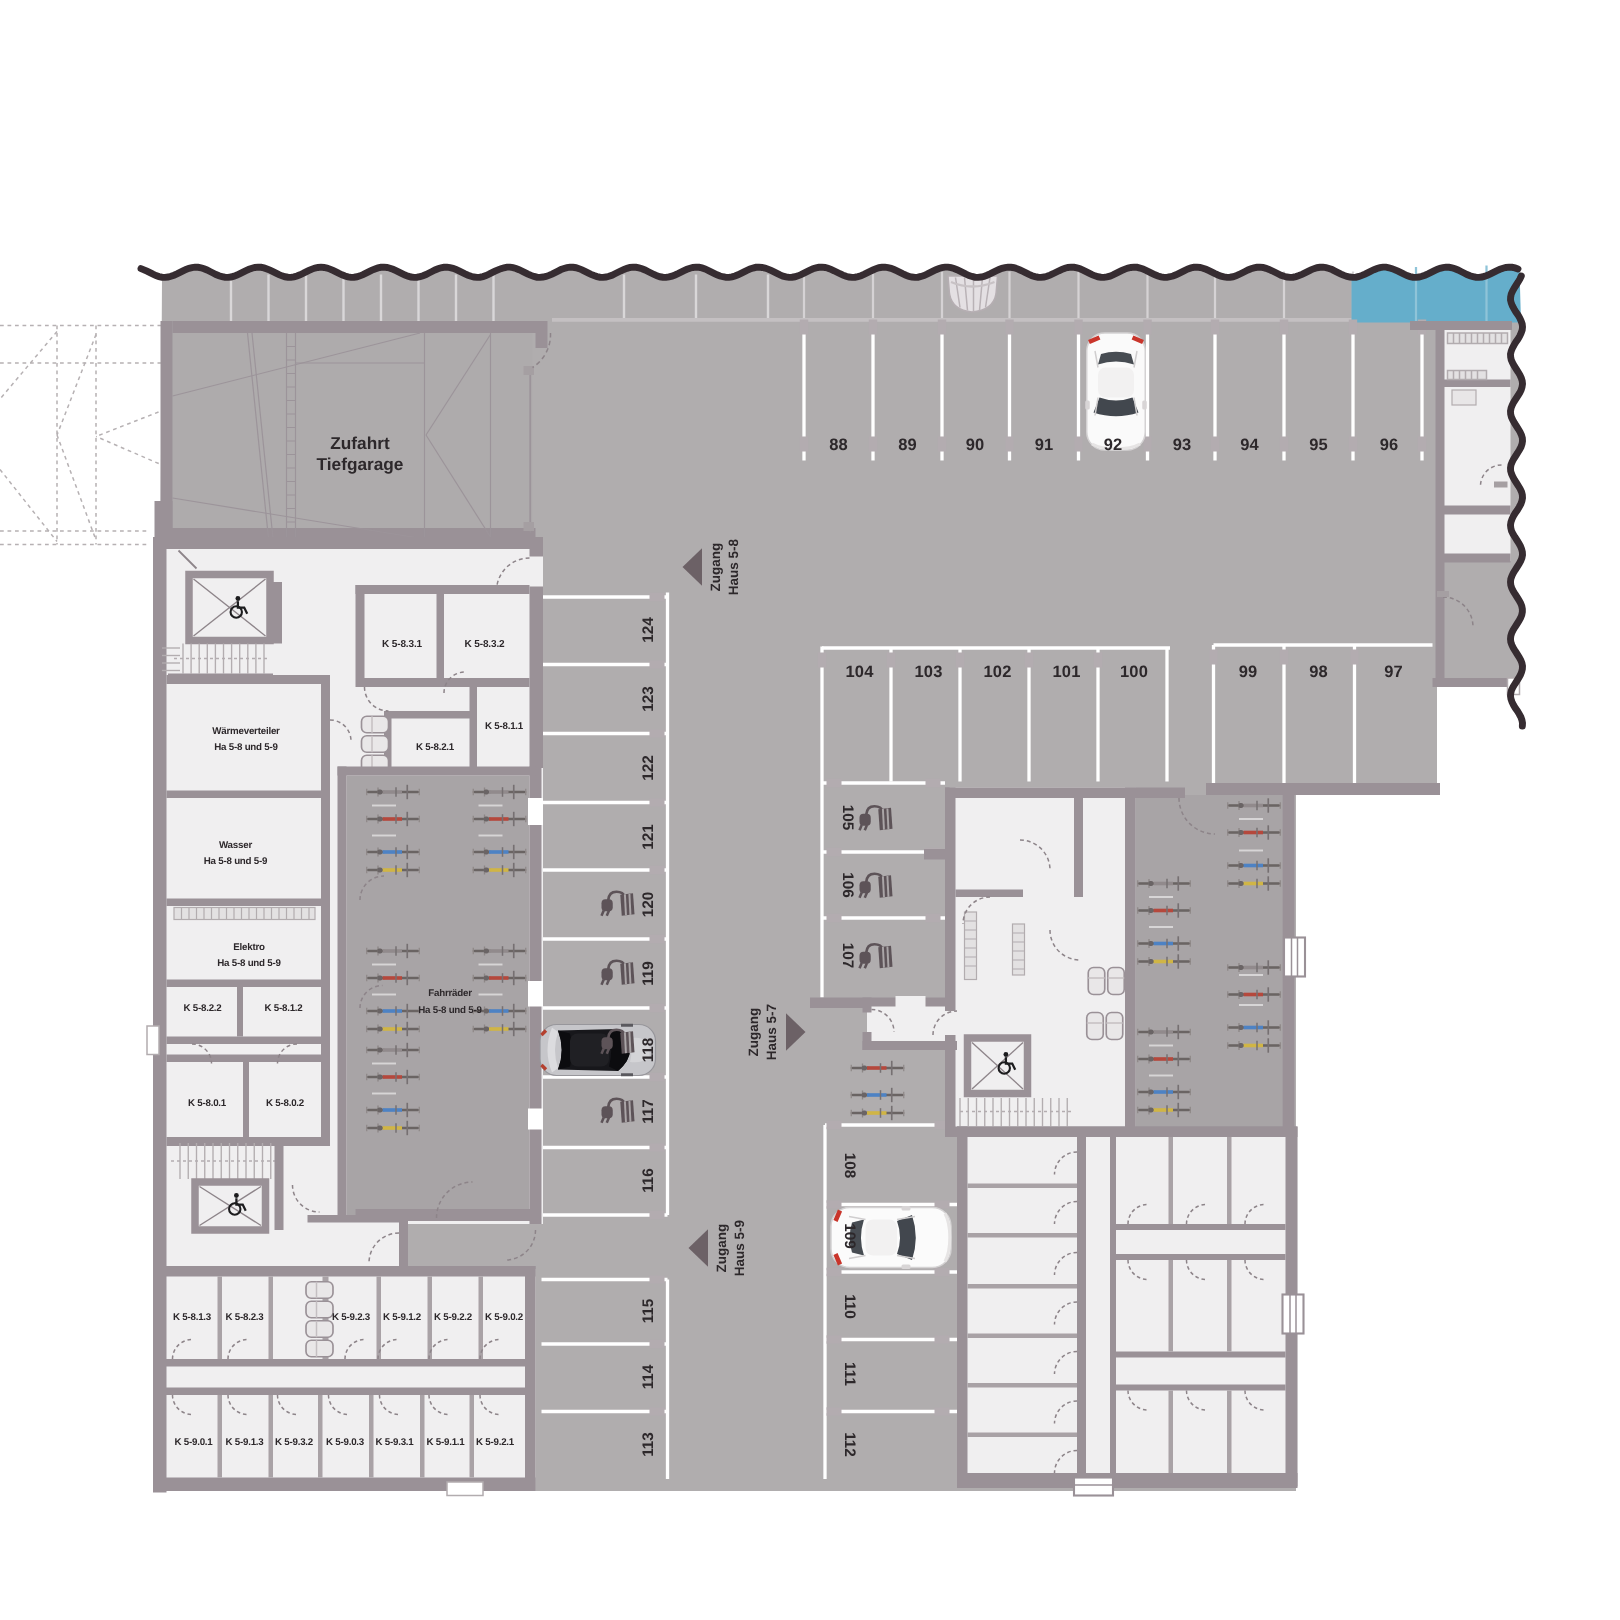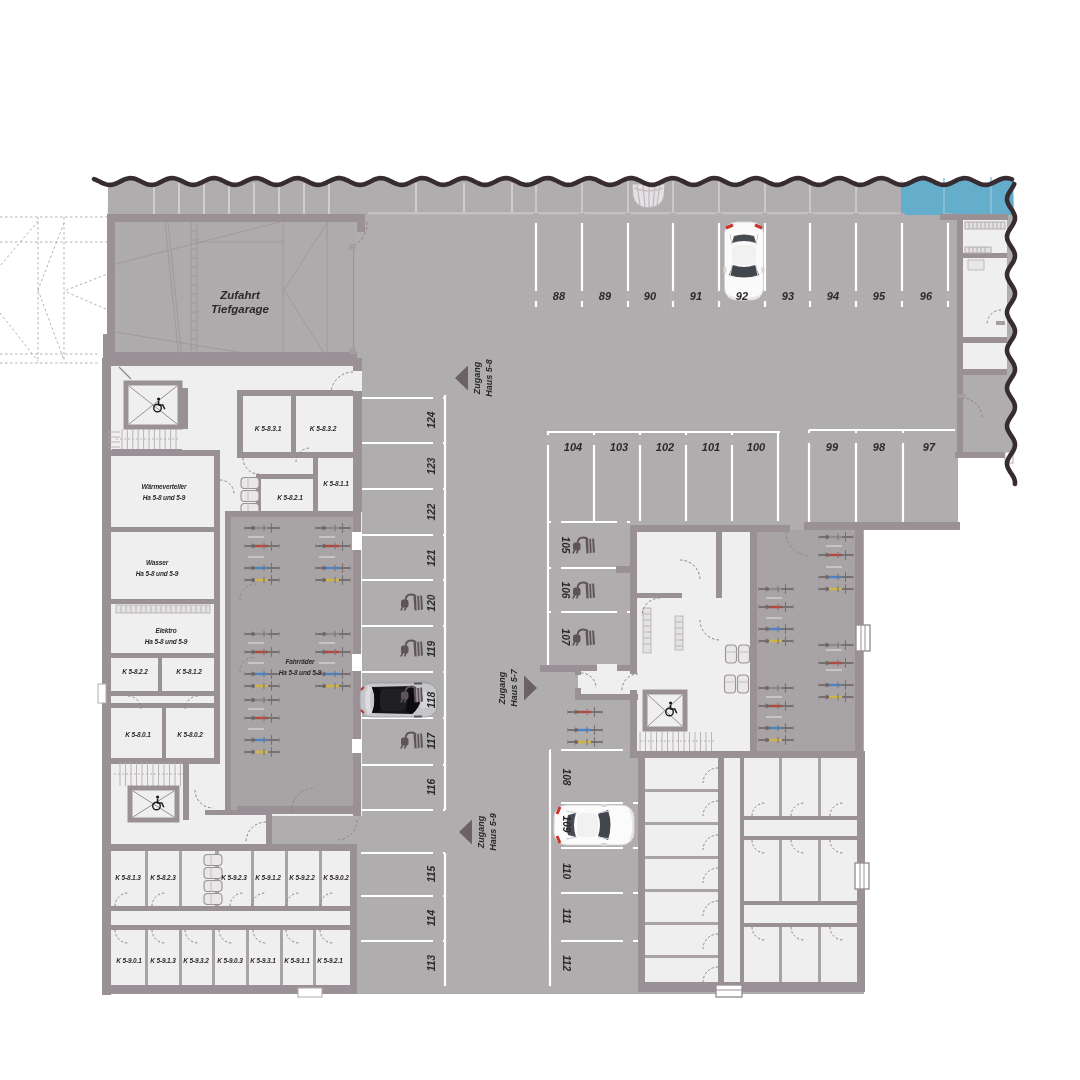--- a/index.html
+++ b/index.html
@@ -1,16 +1,16 @@
 <!DOCTYPE html>
 <html><head>
 <meta charset="utf-8">
 <style>
 html,body{margin:0;padding:0;background:#fff;}
-#wrap{width:1080px;height:1080px;position:relative;overflow:hidden;background:#fff;font-style:italic;}
+#wrap{width:1080px;height:1080px;position:relative;overflow:hidden;background:#fff;}
 text{font-family:"Liberation Sans",sans-serif;font-weight:bold;fill:#2d282b;}
 .num{font-size:11px;letter-spacing:0.1px;}
 .numv{font-size:10.2px;}
 .lab{font-size:6.7px;letter-spacing:-0.1px;}
 .lab2{font-size:6.5px;letter-spacing:-0.15px;}
 .zug{font-size:9px;}
 </style>
 </head>
 <body>
 <div id="wrap">

